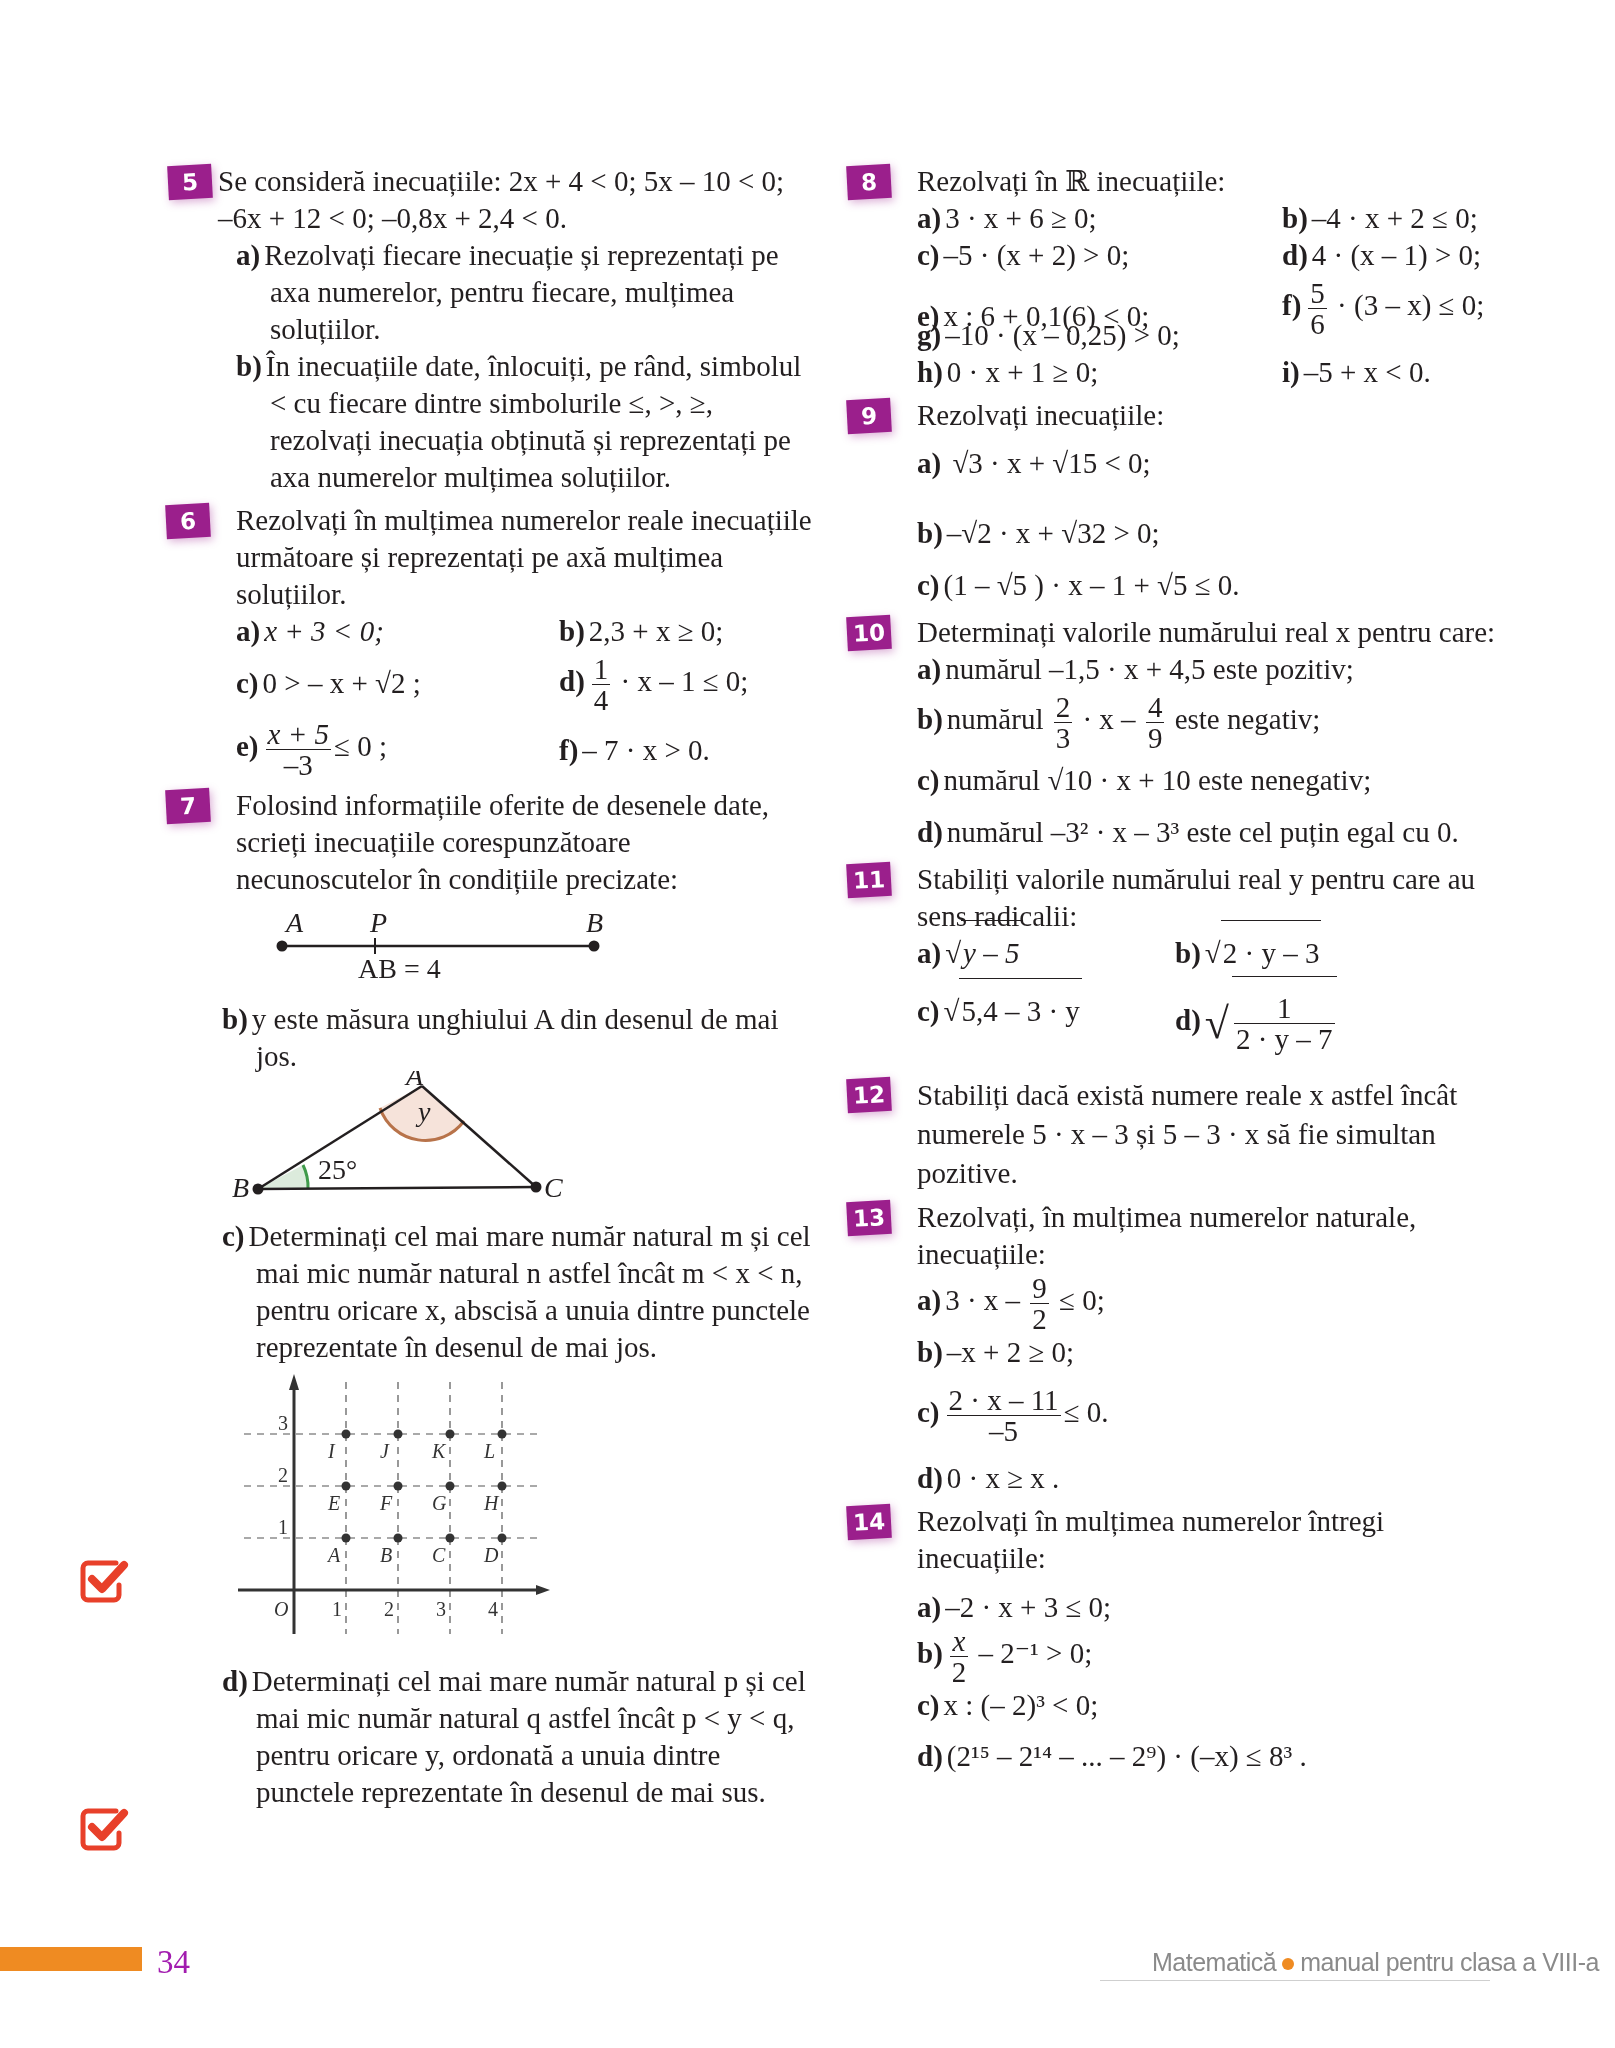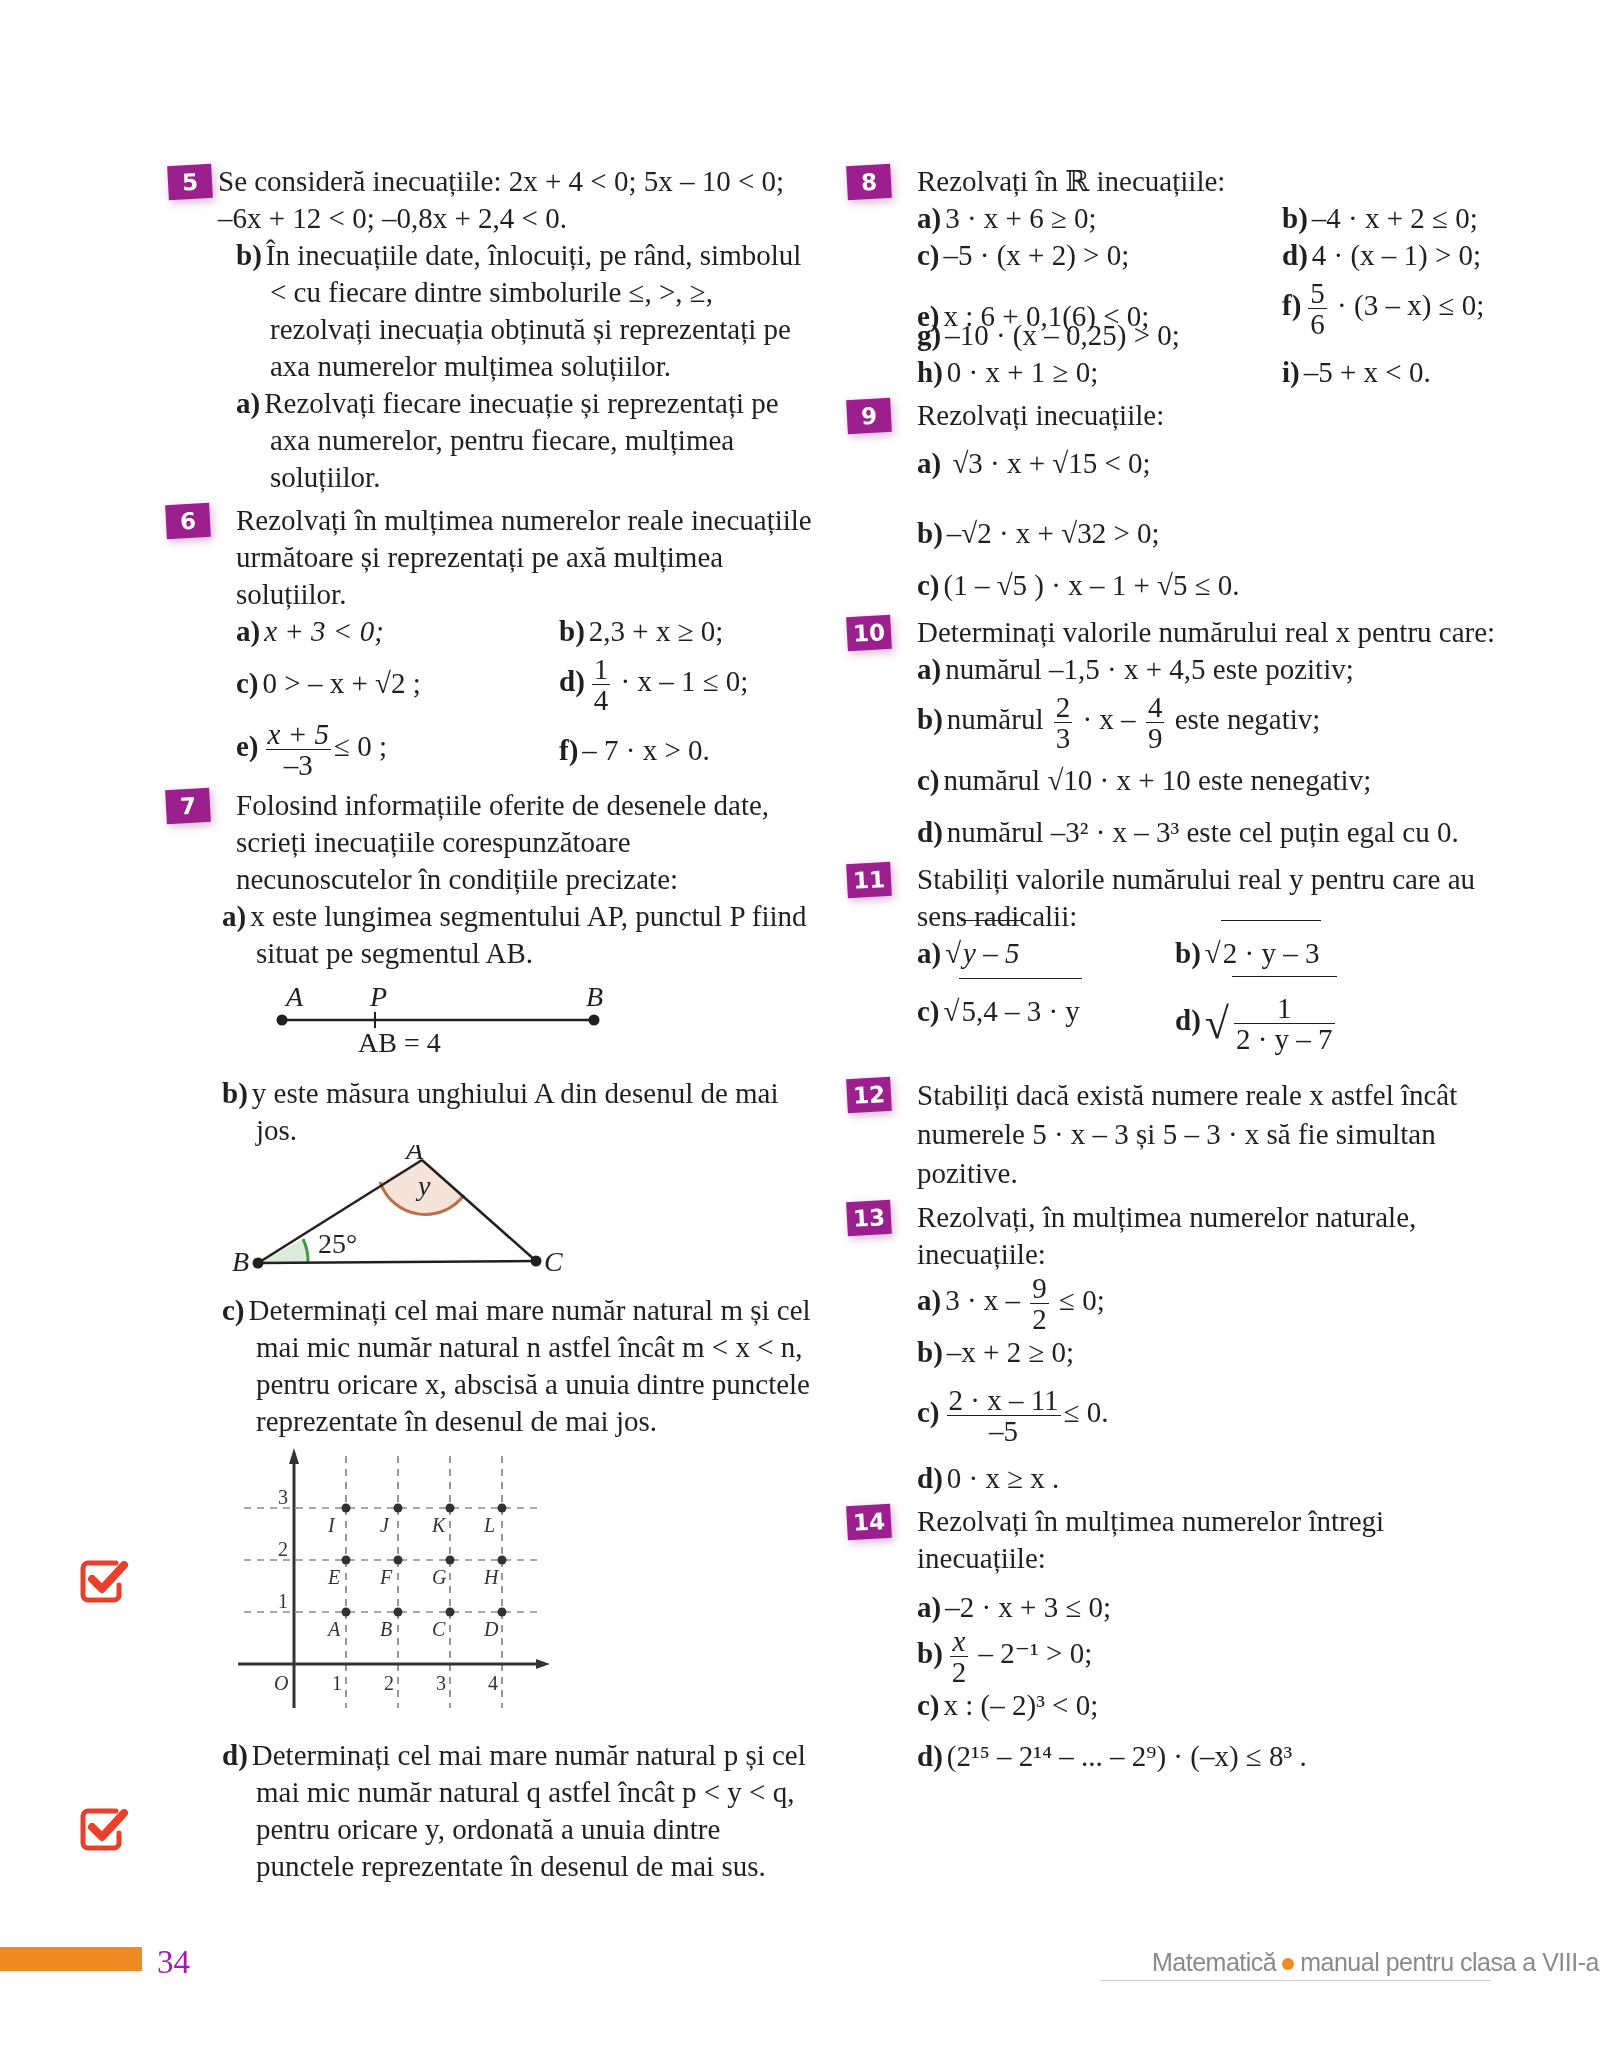--- a/index.html
+++ b/index.html
@@ -46,24 +46,24 @@
 
 <div class="page">
 
   <div class="col col-left">
 
     <div class="exercise">
       <div class="badge" style="left:-54px;">5</div>
       <div class="stmt" style="margin-left:-4px;">Se consideră inecuațiile: 2x + 4 &lt; 0; 5x – 10 &lt; 0;</div>
       <div class="stmt" style="margin-left:-4px;">–6x + 12 &lt; 0; –0,8x + 2,4 &lt; 0.</div>
       <div class="sub-hang" style="padding-left:48px;">
+        <span class="lbl">a)</span><span>Rezolvați fiecare inecuație și reprezentați pe axa numerelor, pentru fiecare, mulțimea soluțiilor.</span>
+      </div>
+      <div class="sub-hang" style="padding-left:48px;">
         <span class="lbl">b)</span><span>În inecuațiile date, înlocuiți, pe rând, simbolul &lt; cu fiecare dintre simbolurile ≤, &gt;, ≥, rezolvați inecuația obținută și reprezentați pe axa numerelor mulțimea soluțiilor.</span>
-      </div>
-      <div class="sub-hang" style="padding-left:48px;">
-        <span class="lbl">a)</span><span>Rezolvați fiecare inecuație și reprezentați pe axa numerelor, pentru fiecare, mulțimea soluțiilor.</span>
       </div>
     </div>
 
     <div class="exercise" style="padding-left:14px;">
       <div class="badge" style="left:-56px;">6</div>
       <div class="stmt">Rezolvați în mulțimea numerelor reale inecuațiile următoare și reprezentați pe axă mulțimea soluțiilor.</div>
       <div class="grid2" style="row-gap:4px;">
         <div class="cell" style="padding-left:0;">
           <span class="lbl">a)</span><span class="it">x + 3 &lt; 0;</span>
         </div>
@@ -81,23 +81,20 @@
         </div>
         <div class="cell" style="padding-left:30px; line-height:62px;">
           <span class="lbl">f)</span><span>– 7 · x &gt; 0.</span>
         </div>
       </div>
     </div>
 
     <div class="exercise" style="padding-left:14px;">
       <div class="badge" style="left:-56px;">7</div>
       <div class="stmt">Folosind informațiile oferite de desenele date, scrieți inecuațiile corespunzătoare necunoscutelor în condițiile precizate:</div>
-      <div class="sub-hang" style="padding-left:34px; margin-left:-14px;">
-        <span class="lbl">a)</span><span>x este lungimea segmentului AP, punctul P fiind situat pe segmentul AB.</span>
-      </div>
 
       
       <svg class="figure" width="400" height="80" viewBox="0 0 400 80" style="margin-left:30px;">
         <line x1="16" y1="42" x2="328" y2="42" stroke="#231f20" stroke-width="2.5"></line>
         <circle cx="16" cy="42" r="5.5" fill="#231f20"></circle>
         <circle cx="328" cy="42" r="5.5" fill="#231f20"></circle>
         <line x1="109" y1="34" x2="109" y2="50" stroke="#231f20" stroke-width="2"></line>
         <text x="20" y="28" font-size="28" font-style="italic" font-family="Liberation Serif, serif" fill="#231f20">A</text>
         <text x="104" y="28" font-size="28" font-style="italic" font-family="Liberation Serif, serif" fill="#231f20">P</text>
         <text x="320" y="28" font-size="28" font-style="italic" font-family="Liberation Serif, serif" fill="#231f20">B</text>

